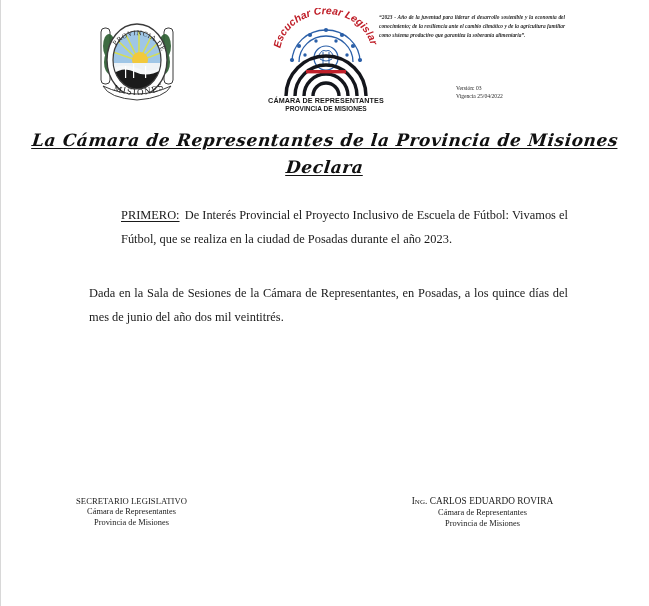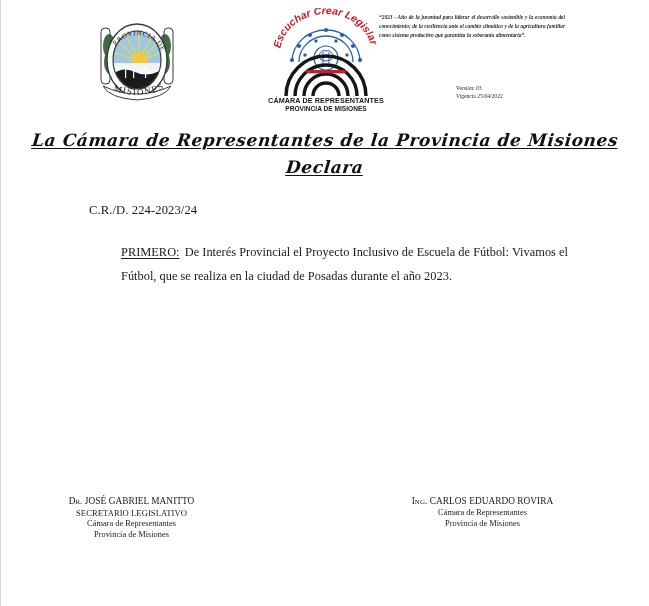--- a/index.html
+++ b/index.html
@@ -287,33 +287,32 @@
     </div>
   </div>
 
   <div class="title-block">
     <div><span class="title-line title-line-1">La Cámara de Representantes de la Provincia de Misiones</span></div>
     <div><span class="title-line title-line-2">Declara</span></div>
   </div>
 
   <div class="doc-body">
 
-    <div class="doc-number">C.R./D. 224-2023/24</div>
 
     <p class="clause">
       <span class="clause-label">PRIMERO:</span><span class="clause-gap"> </span><span>De Interés Provincial el Proyecto Inclusivo de Escuela de Fútbol: Vivamos el Fútbol, que se realiza en la ciudad de Posadas durante el año 2023.</span>
     </p>
 
 
+    <p class="closing">Dada en la Sala de Sesiones de la Cámara de Representantes, en Posadas, a los quince días del mes de junio del año dos mil veintitrés.</p>
   </div>
 
   <div class="signatures">
 
     <div class="sig-col left">
-      <div class="sig-name">Dr. JOSÉ GABRIEL MANITTO</div>
       <div class="sig-role">SECRETARIO LEGISLATIVO</div>
       <div class="sig-sub">Cámara de Representantes</div>
       <div class="sig-sub">Provincia de Misiones</div>
     </div>
 
     <div class="sig-col right">
       <div class="sig-name">Ing. CARLOS EDUARDO ROVIRA</div>
       <div class="sig-sub">Cámara de Representantes</div>
       <div class="sig-sub">Provincia de Misiones</div>
     </div>

